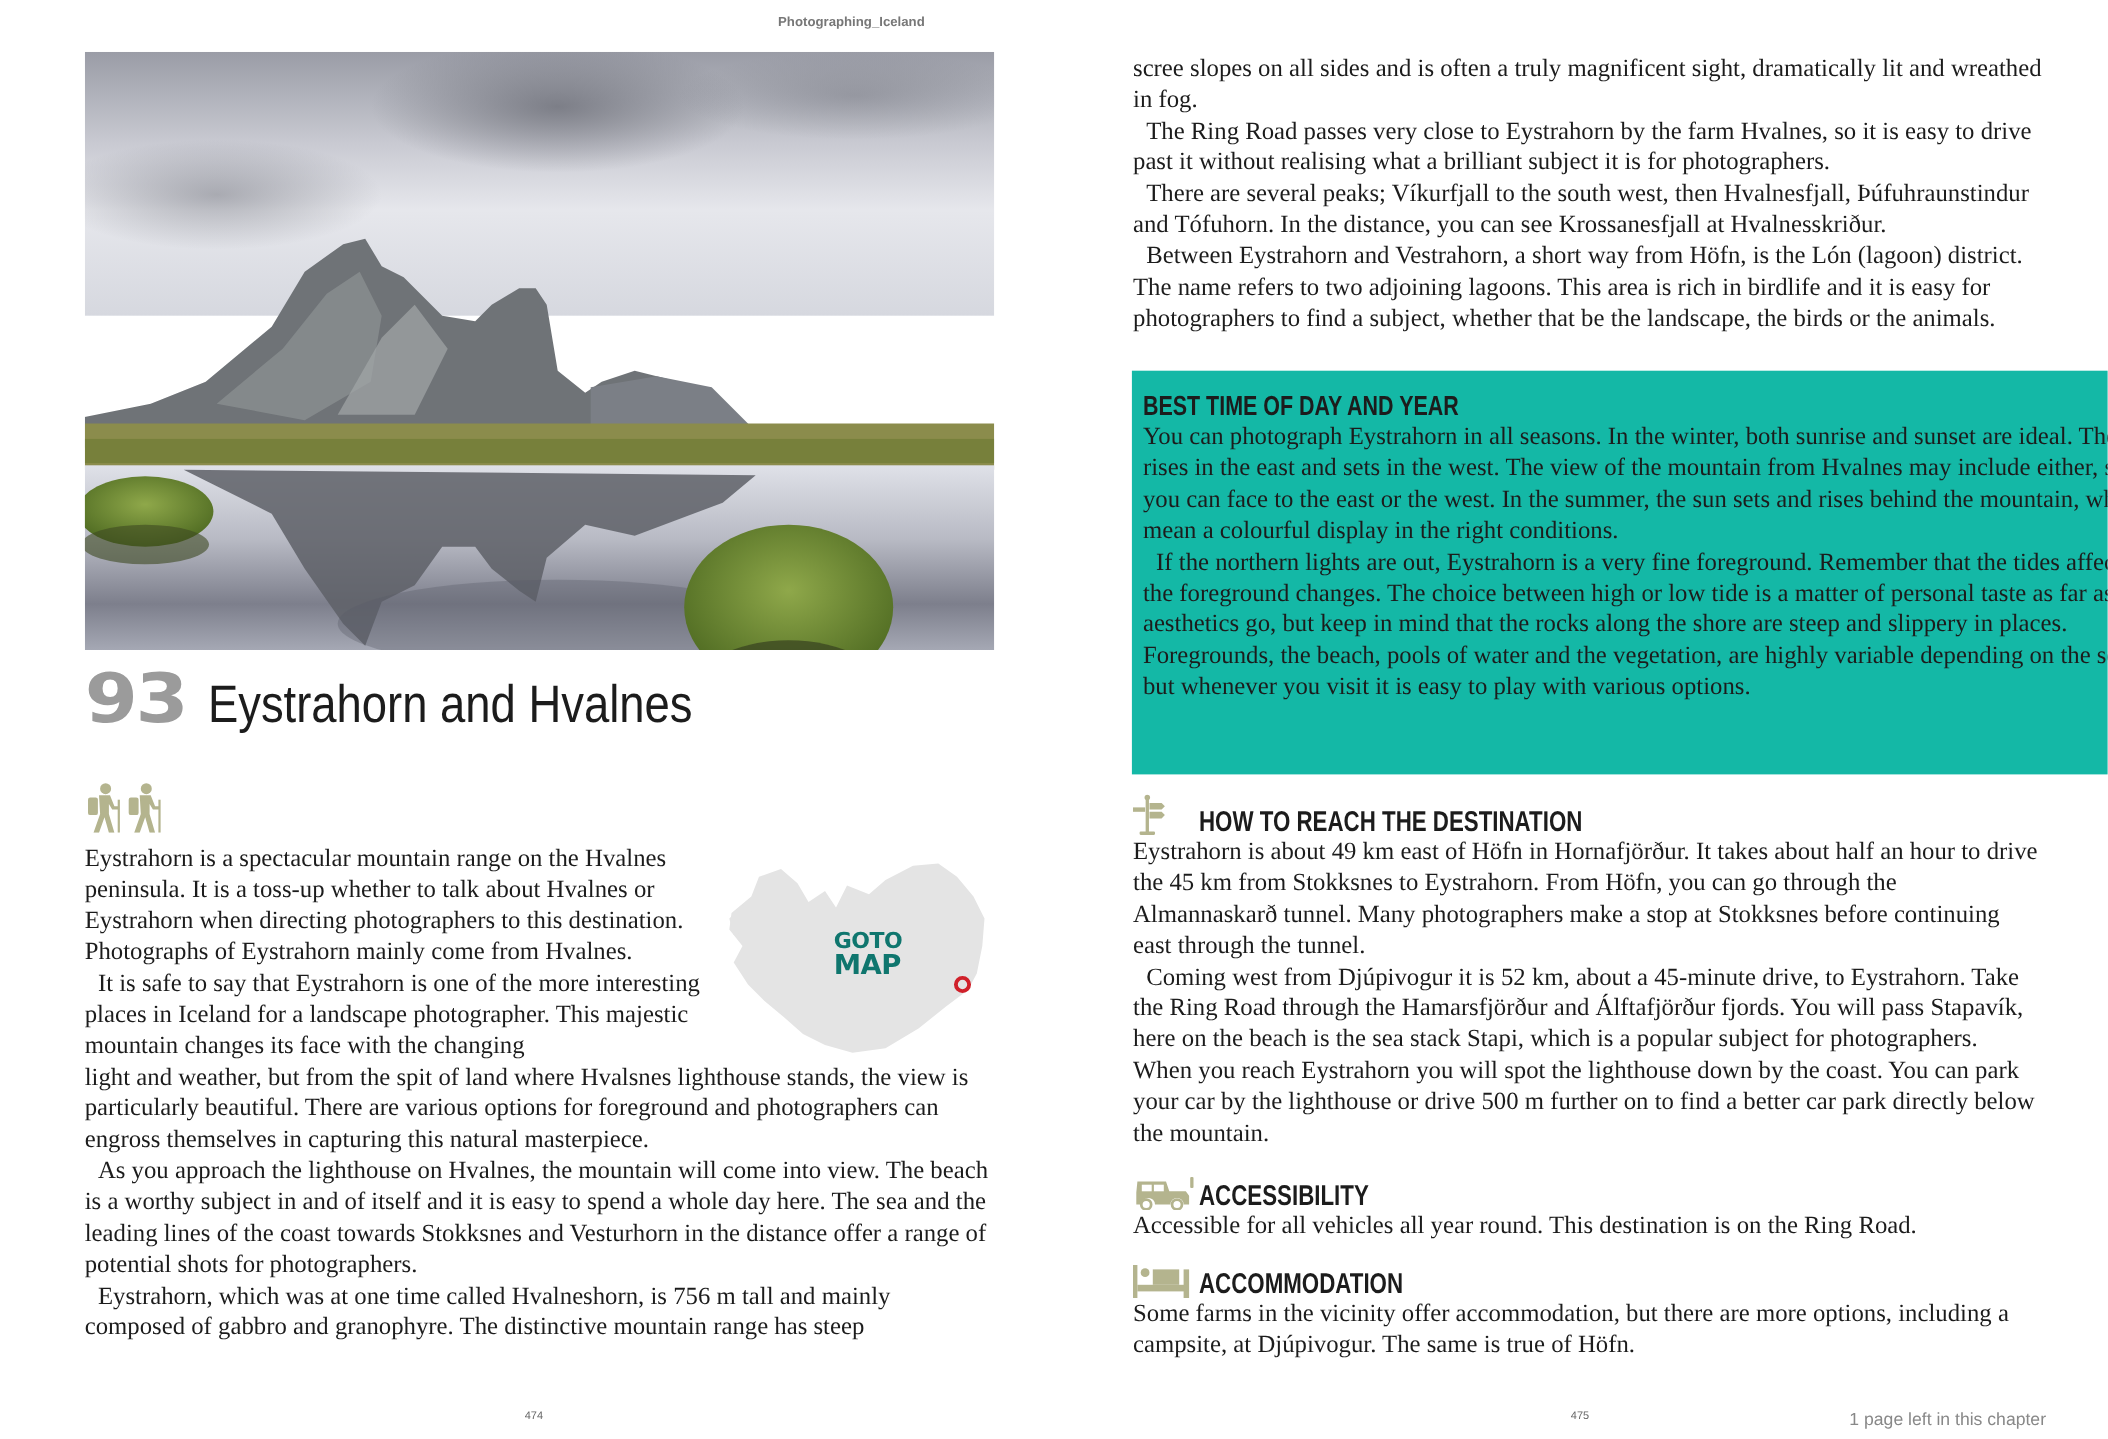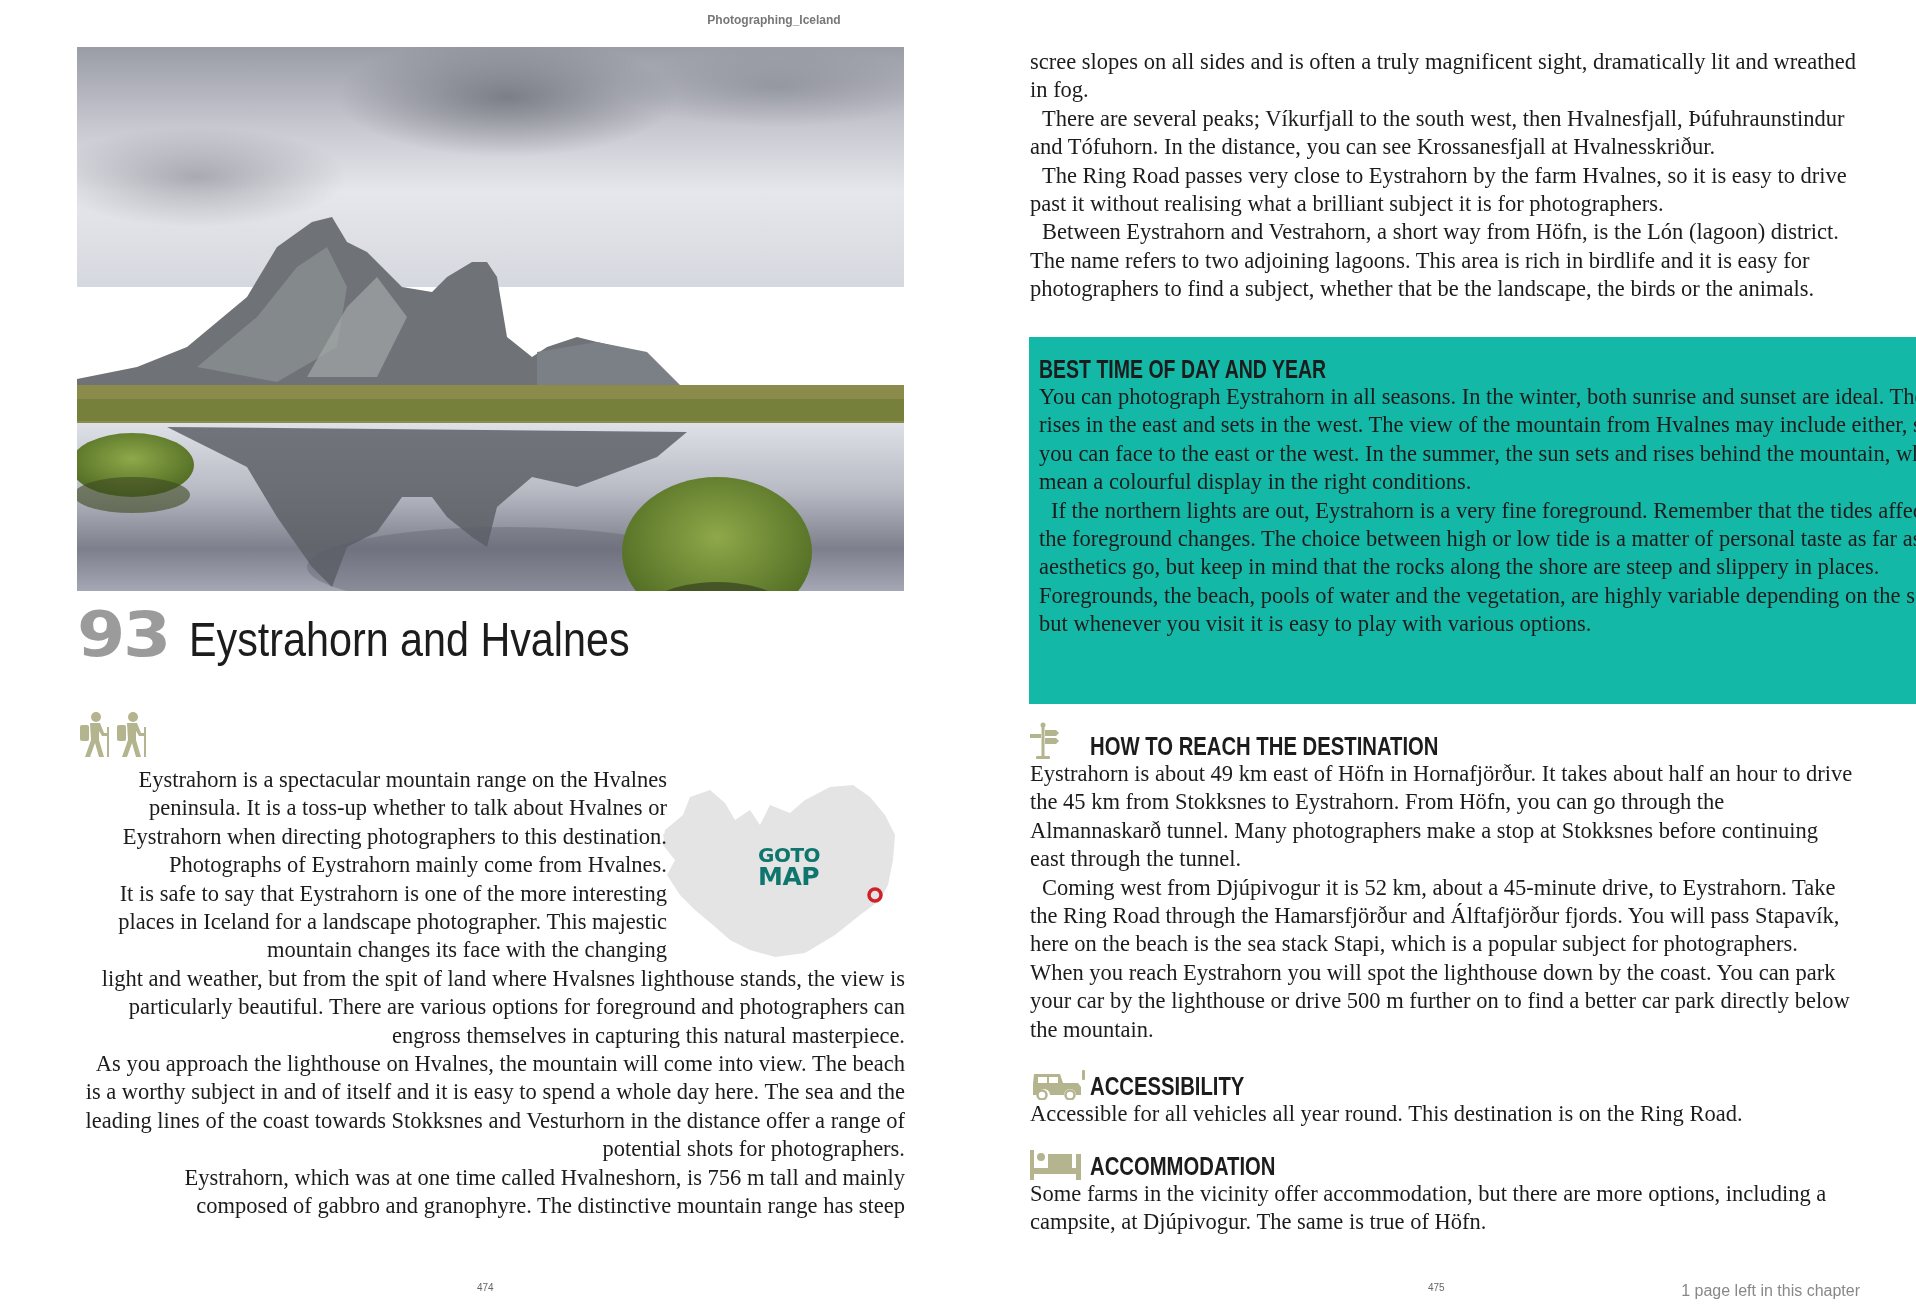--- a/index.html
+++ b/index.html
@@ -22,21 +22,21 @@
   }
   .chapter-title {
     font-family: "Liberation Sans", sans-serif; font-size: 48px; color: #1c1c1c; line-height: 1;
     transform: scaleX(0.86); transform-origin: left; white-space: nowrap; margin-left: 12px;
   }
   .difficulty { position: absolute; left: 77px; top: 711px; display: flex; gap: 2px; }
   .body-text {
     font-family: "Liberation Serif", "DejaVu Serif", serif; font-size: 22.5px; line-height: 28.4px; color: #1c1c1c;
   }
   .left-text { position: absolute; left: 77px; top: 766px; width: 828px; }
-  .left-text p { margin: 0; text-align: right; }
+  .left-text p { margin: 0; }
   .indent { text-indent: 12px; }
   .narrow { display: block; width: 590px; }
   .map-block { position: absolute; left: 655px; top: 775px; width: 250px; height: 190px; }
   .map-block svg { display: block; }
   .goto {
     position: absolute; left: 103px; top: 69px; text-align: left; color: #0f766e;
     font-family: "DejaVu Sans", sans-serif; font-weight: bold; line-height: 22px;
   }
   .goto .l1 { font-size: 20px; letter-spacing: -0.5px; display: block; }
   .goto .l2 { font-size: 25px; letter-spacing: -0.5px; display: block; }
@@ -161,22 +161,22 @@
   <p class="indent narrow">It is safe to say that Eystrahorn is one of the more interesting places in Iceland for a landscape photographer. This majestic mountain changes its face with the changing</p>
   <p>light and weather, but from the spit of land where Hvalsnes lighthouse stands, the view is particularly beautiful. There are various options for foreground and photographers can engross themselves in capturing this natural masterpiece.</p>
   <p class="indent">As you approach the lighthouse on Hvalnes, the mountain will come into view. The beach is a worthy subject in and of itself and it is easy to spend a whole day here. The sea and the leading lines of the coast towards Stokksnes and Vesturhorn in the distance offer a range of potential shots for photographers.</p>
   <p class="indent">Eystrahorn, which was at one time called Hvalneshorn, is 756 m tall and mainly composed of gabbro and granophyre. The distinctive mountain range has steep</p>
 </div>
 
 <div class="page-num" style="left:477px;">474</div>
 
 <div class="right-col body-text">
   <p>scree slopes on all sides and is often a truly magnificent sight, dramatically lit and wreathed in fog.</p>
+  <p class="indent">The Ring Road passes very close to Eystrahorn by the farm Hvalnes, so it is easy to drive past it without realising what a brilliant subject it is for photographers.</p>
   <p class="indent">There are several peaks; Víkurfjall to the south west, then Hvalnesfjall, Þúfuhraunstindur and Tófuhorn. In the distance, you can see Krossanesfjall at Hvalnesskriður.</p>
-  <p class="indent">The Ring Road passes very close to Eystrahorn by the farm Hvalnes, so it is easy to drive past it without realising what a brilliant subject it is for photographers.</p>
   <p class="indent">Between Eystrahorn and Vestrahorn, a short way from Höfn, is the Lón (lagoon) district. The name refers to two adjoining lagoons. This area is rich in birdlife and it is easy for photographers to find a subject, whether that be the landscape, the birds or the animals.</p>
 </div>
 
 <div class="box body-text">
   <div class="box-heading">BEST TIME OF DAY AND YEAR</div>
   <p>You can photograph Eystrahorn in all seasons. In the winter, both sunrise and sunset are ideal. The sun rises in the east and sets in the west. The view of the mountain from Hvalnes may include either, since you can face to the east or the west. In the summer, the sun sets and rises behind the mountain, which can mean a colourful display in the right conditions.</p>
   <p class="indent">If the northern lights are out, Eystrahorn is a very fine foreground. Remember that the tides affect how the foreground changes. The choice between high or low tide is a matter of personal taste as far as aesthetics go, but keep in mind that the rocks along the shore are steep and slippery in places. Foregrounds, the beach, pools of water and the vegetation, are highly variable depending on the season, but whenever you visit it is easy to play with various options.</p>
 </div>
 
 <div class="section body-text" style="top:722px;">

